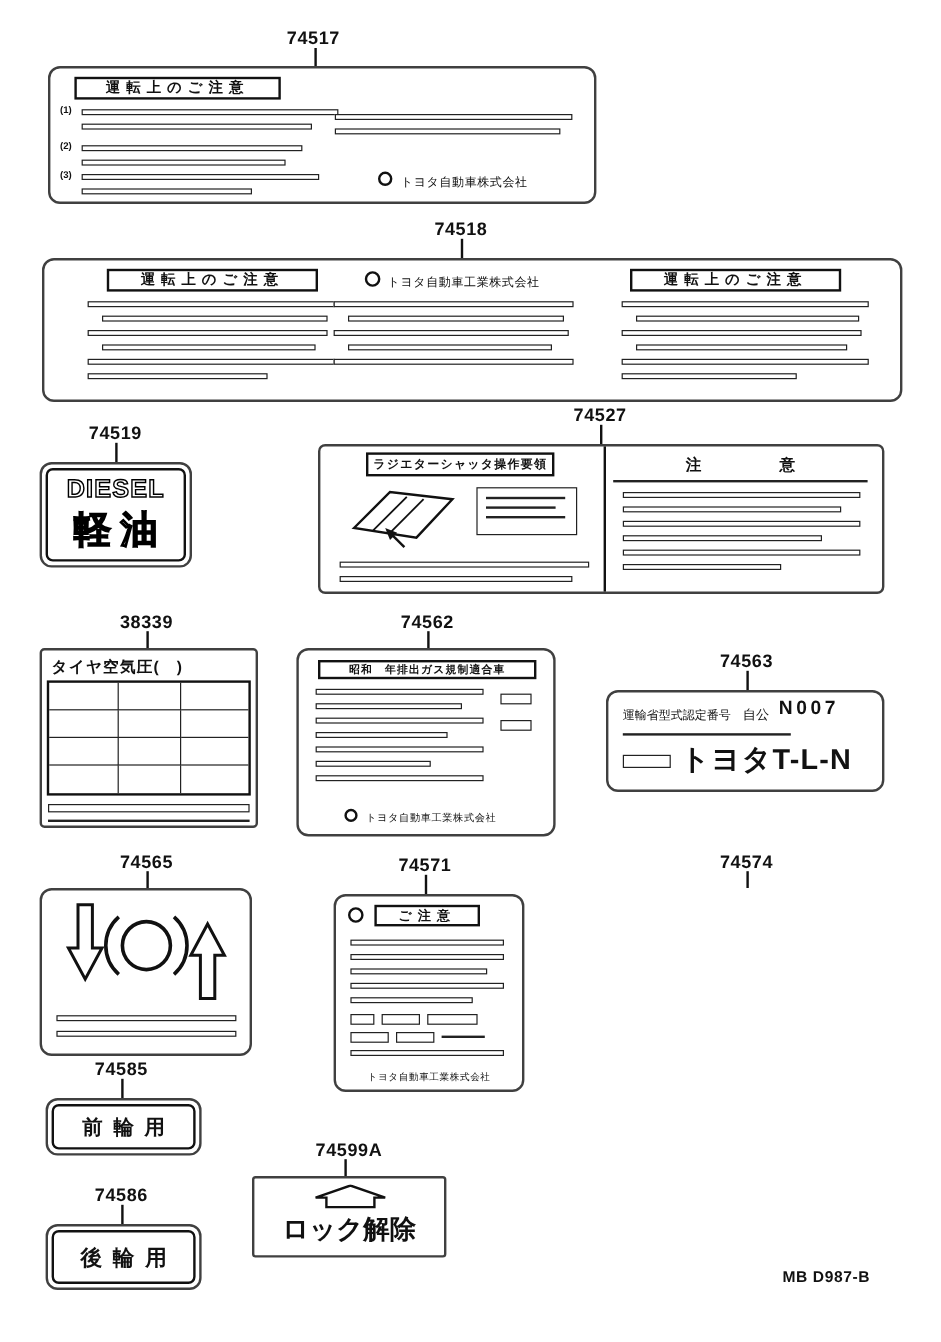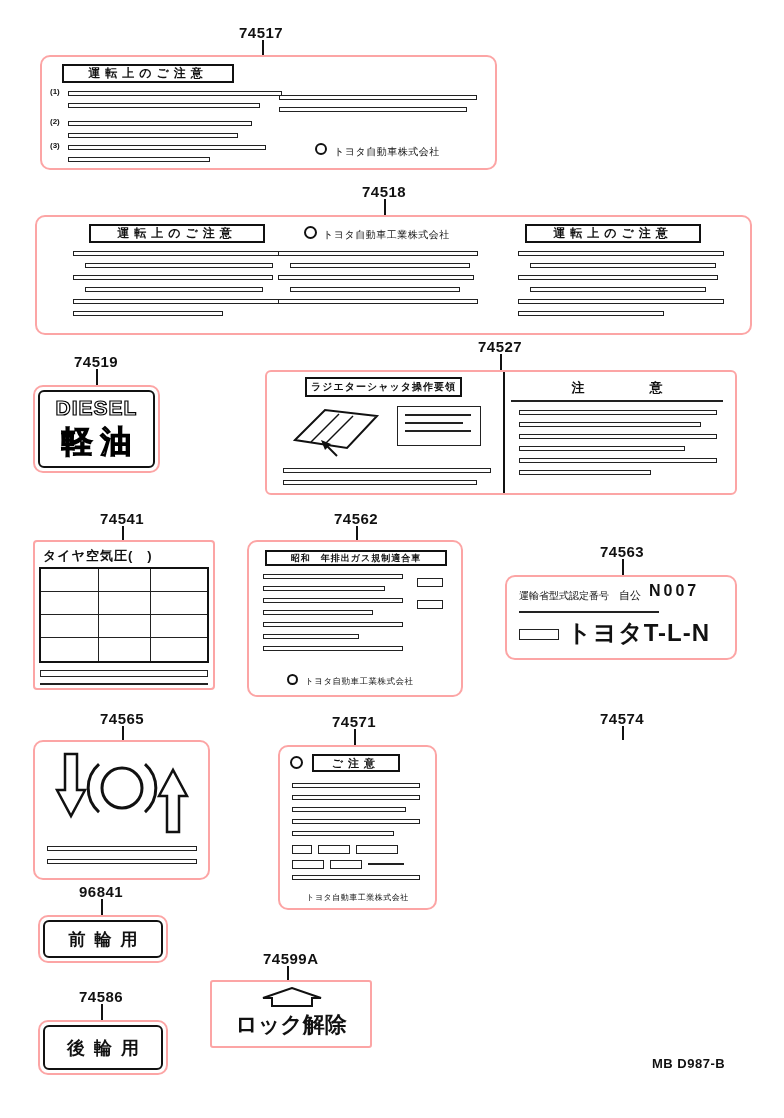--- a/index.html
+++ b/index.html
@@ -1,21 +1,21 @@
 <!DOCTYPE html>
 <html><head>
 <meta charset="utf-8">
 <style>
   *{margin:0;padding:0;box-sizing:border-box}
   html,body{background:#fff}
   #page{position:relative;width:784px;height:1118px;background:#fff;color:#111;
         font-family:"Liberation Sans","DejaVu Sans",sans-serif;overflow:hidden}
   .pn{position:absolute;font-size:15px;font-weight:700;letter-spacing:.5px;white-space:nowrap}
   .tick{position:absolute;width:2px;background:#111}
-  .lab{position:absolute;border:2px solid #fca5a5;border-radius:10px;background:#fff}
+  .lab{position:absolute;border:2px solid #404040;border-radius:10px;background:#fff}
   .inner{position:absolute;inset:3px;border:2px solid #111;border-radius:6px}
   .bar{position:absolute;height:5px;border:1px solid #222;background:#fff}
   .thin{position:absolute;height:2px;background:#222}
   .vline{position:absolute;width:2px;background:#111}
   .box{position:absolute;border:1px solid #222;background:#fff}
   .mark{position:absolute;border:2px solid #111;border-radius:50%;background:#fff}
   .titlebox{position:absolute;border:2px solid #111;display:flex;align-items:center;justify-content:center;font-weight:700;white-space:nowrap}
   .co{position:absolute;font-size:9px;white-space:nowrap;letter-spacing:.5px}
   .itm{position:absolute;font-size:8px;font-weight:700}
   .ctr{display:flex;align-items:center;justify-content:center;text-align:center}
@@ -106,21 +106,21 @@
     <i class="bar" style="left:16px;top:96px;width:208px"></i>
     <i class="bar" style="left:16px;top:108px;width:194px"></i>
     <i class="bar" style="left:252px;top:38px;width:198px"></i>
     <i class="bar" style="left:252px;top:50px;width:182px"></i>
     <i class="bar" style="left:252px;top:62px;width:198px"></i>
     <i class="bar" style="left:252px;top:74px;width:166px"></i>
     <i class="bar" style="left:252px;top:86px;width:198px"></i>
     <i class="bar" style="left:252px;top:98px;width:132px"></i>
   </div>
 
-  <div class="pn" style="left:100px;top:510px">74541</div>
+  <div class="pn" style="left:100px;top:510px">38339</div>
   <div class="tick" style="left:122px;top:526px;height:14px"></div>
   <div class="lab" style="left:33px;top:540px;width:182px;height:150px;border-radius:4px">
     <div class="abs" style="left:8px;top:5px;font-size:13px;font-weight:700;letter-spacing:1px">タイヤ空気圧(　)</div>
     <div class="grid" style="left:4px;top:25px;width:170px;height:96px;grid-template-columns:58px 52px 1fr;grid-template-rows:repeat(4,1fr)">
       <div></div>
         <div></div>
         <div></div>
       <div></div>
         <div></div>
         <div></div>
@@ -193,21 +193,21 @@
     <div class="box" style="left:12px;top:113px;width:32px;height:9px"></div>
     <div class="box" style="left:50px;top:113px;width:32px;height:9px"></div>
     <i class="thin" style="left:88px;top:116px;width:36px"></i>
     <i class="bar" style="left:12px;top:128px;width:128px"></i>
     <div class="co ctr" style="left:0;top:145px;width:155px;font-size:8px">トヨタ自動車工業株式会社</div>
   </div>
 
   <div class="pn" style="left:600px;top:710px">74574</div>
   <div class="tick" style="left:622px;top:726px;height:14px"></div>
 
-  <div class="pn" style="left:79px;top:883px">96841</div>
+  <div class="pn" style="left:79px;top:883px">74585</div>
   <div class="tick" style="left:101px;top:899px;height:16px"></div>
   <div class="lab" style="left:38px;top:915px;width:130px;height:48px">
     <div class="inner"></div>
     <div class="abs ctr" style="inset:0;font-size:17px;font-weight:700;letter-spacing:9px;text-indent:9px">前輪用</div>
   </div>
 
   <div class="pn" style="left:79px;top:988px">74586</div>
   <div class="tick" style="left:101px;top:1004px;height:16px"></div>
   <div class="lab" style="left:38px;top:1020px;width:130px;height:55px">
     <div class="inner"></div>

